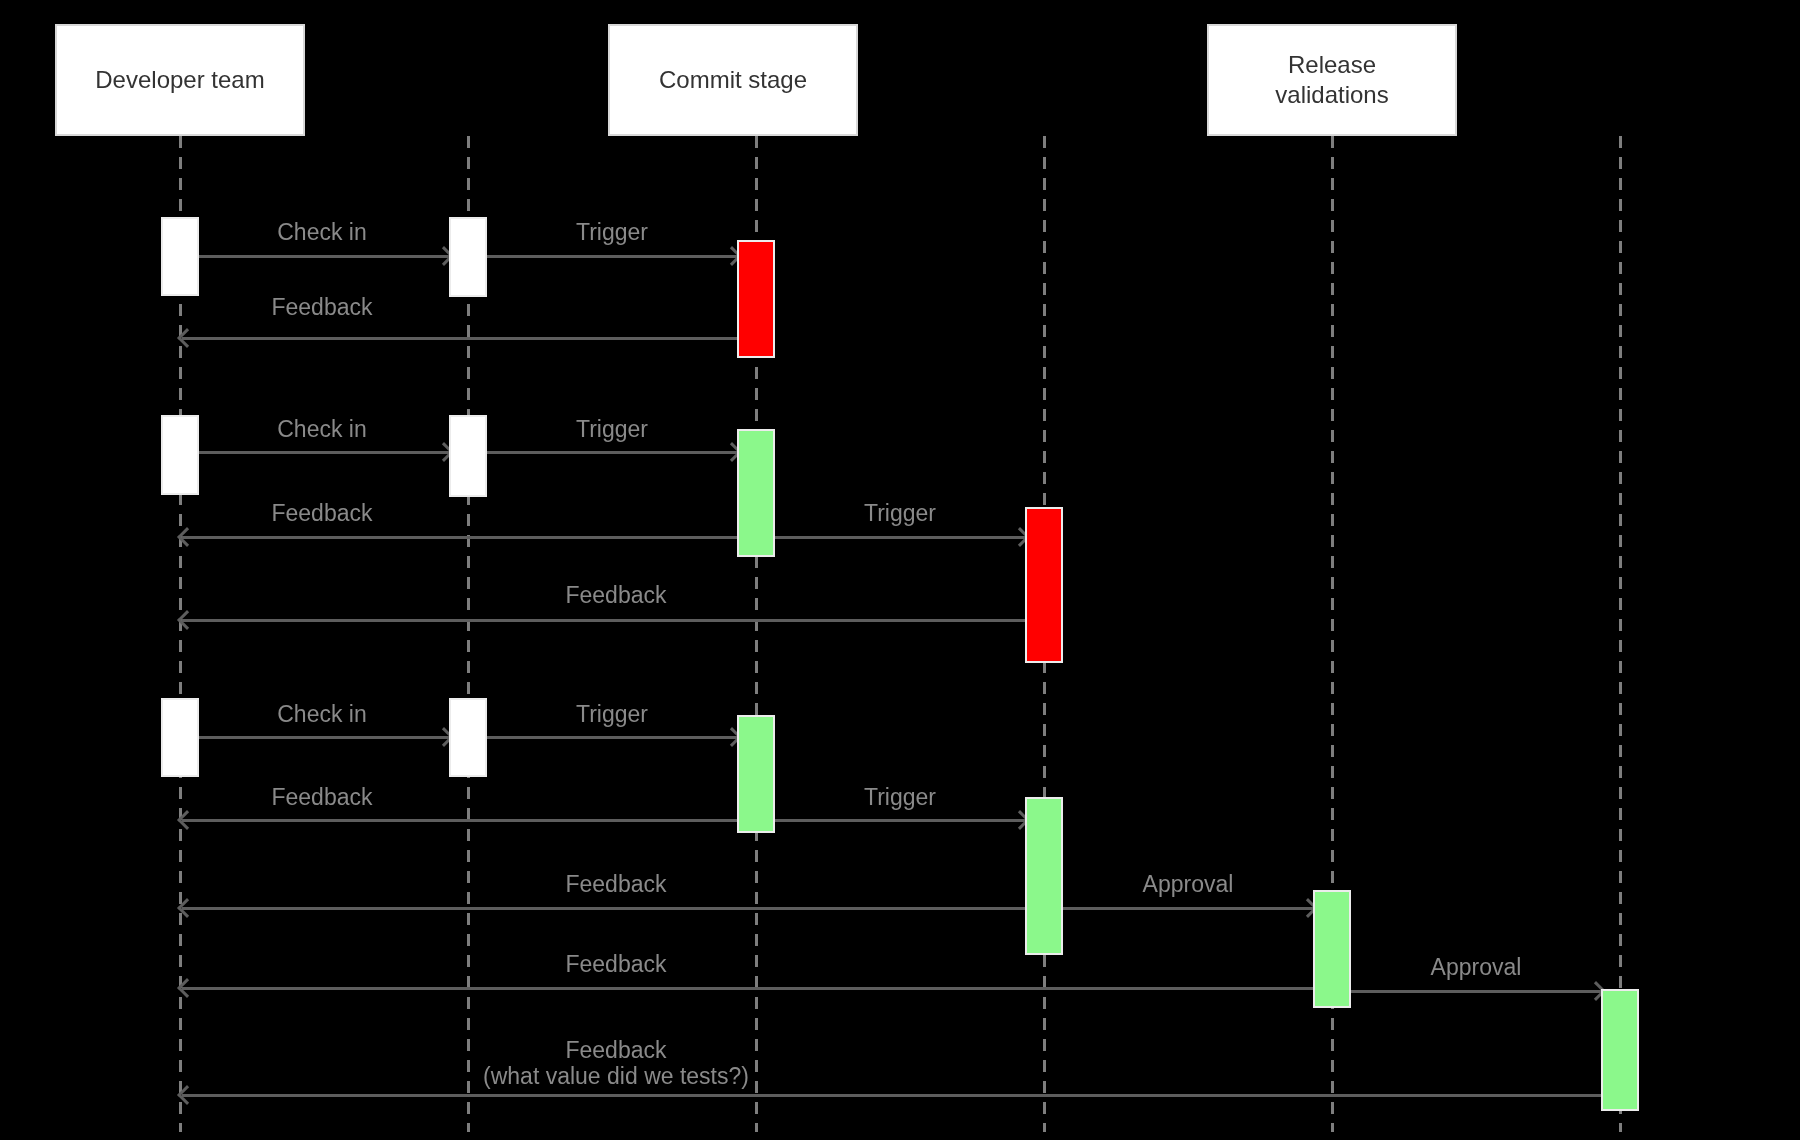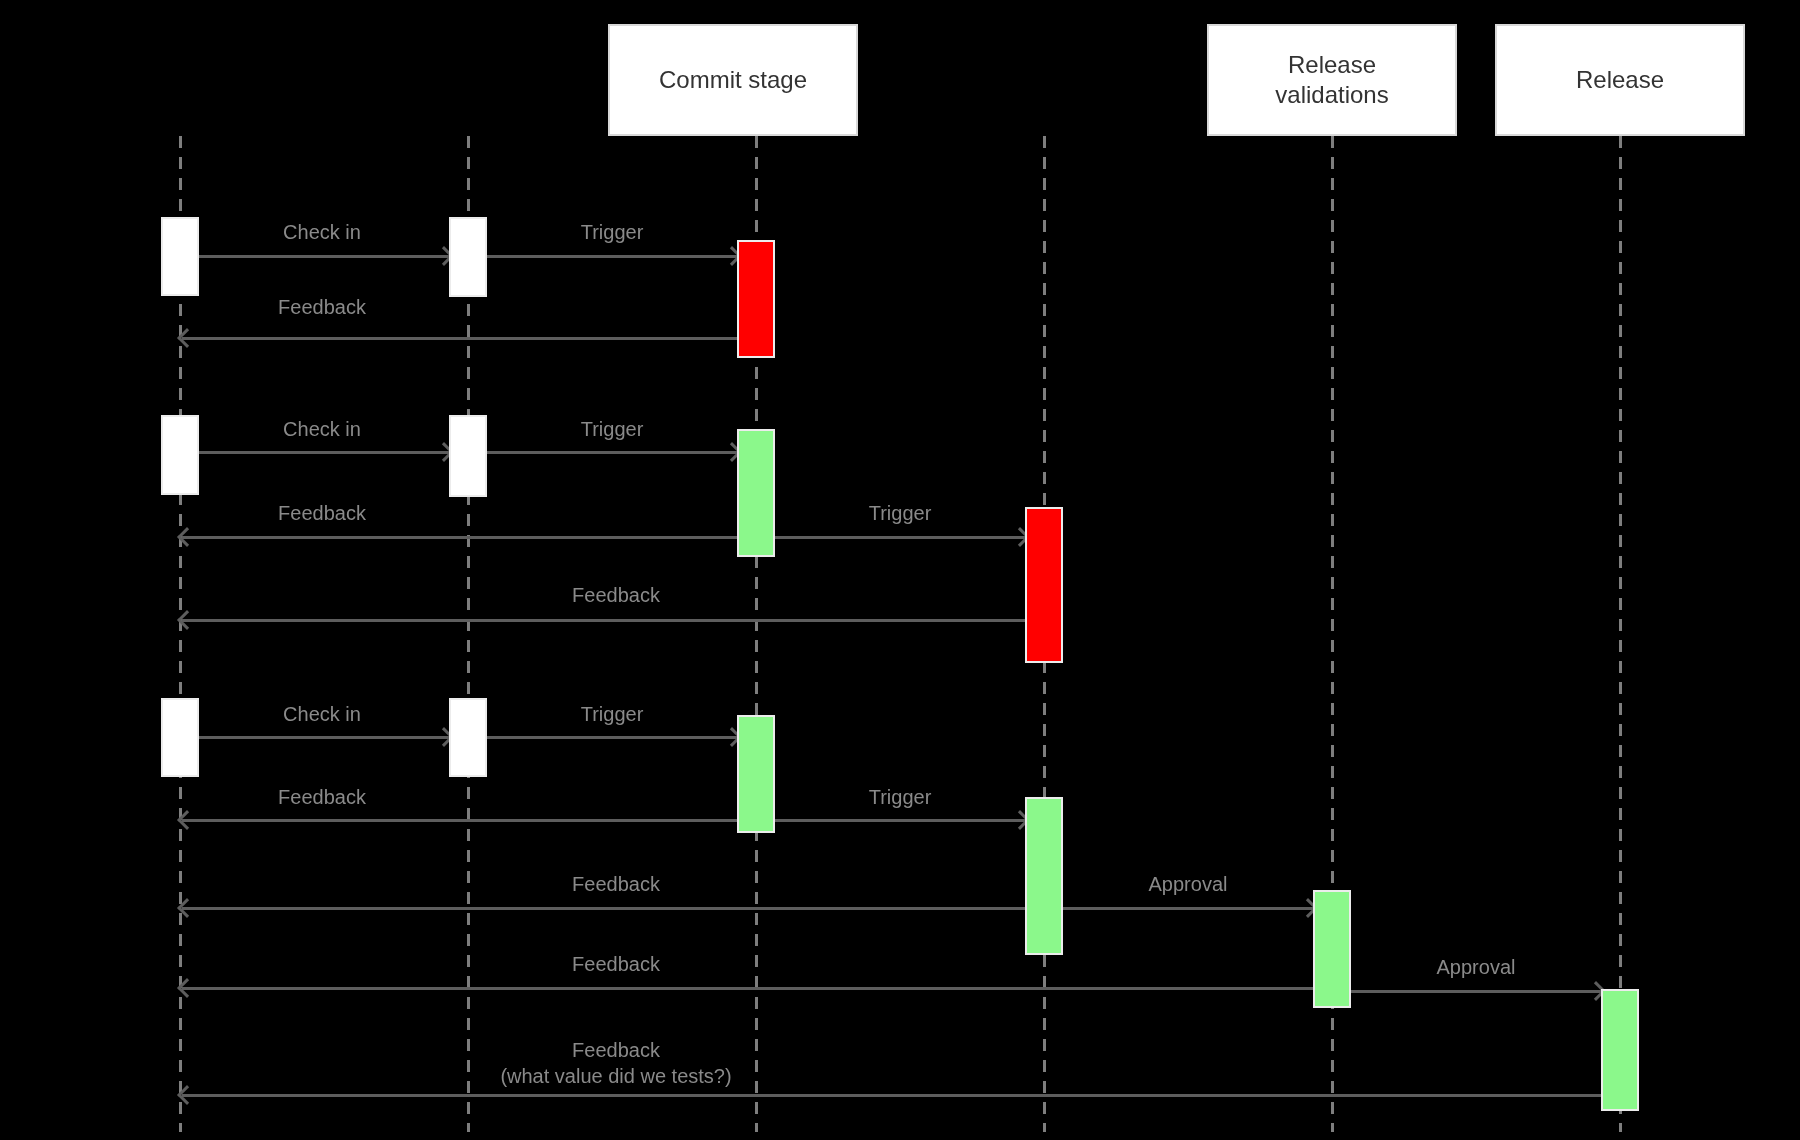--- a/index.html
+++ b/index.html
@@ -18,36 +18,36 @@
   .neutral{background:var(--neutral,#fff);}
   .success{background:var(--success,#8bf88b);}
   .failure{background:var(--failure,#f00);}
 
   .msg{position:absolute;height:3px;background:var(--arrow,#5d5d5d);z-index:2;}
   .chev{position:absolute;width:14px;height:14px;box-sizing:border-box;}
   .chev.r{right:-2px;top:-6px;border-top:3px solid var(--arrow,#5d5d5d);border-right:3px solid var(--arrow,#5d5d5d);transform:rotate(45deg);}
   .chev.l{left:-2px;top:-6px;border-top:3px solid var(--arrow,#5d5d5d);border-left:3px solid var(--arrow,#5d5d5d);transform:rotate(-45deg);}
 
   .lbl{position:absolute;transform:translate(-50%,-50%);color:var(--label,#8a8a8a);
-    font-size:20px;white-space:nowrap;z-index:4;}
+    font-size:23px;white-space:nowrap;z-index:4;}
   .lbl.two{text-align:center;line-height:26px;}
 </style>
 </head>
 <body>
 
 <div class="stage">
 
+  <div class="participant" style="left:55px">
+      <span>Developer team</span>
+    </div>
   <div class="participant" style="left:608px">
       <span>Commit stage</span>
     </div>
   <div class="participant" style="left:1207px">
       <span>Release validations</span>
-    </div>
-  <div class="participant" style="left:1495px">
-      <span>Release</span>
     </div>
 
   <div class="lifeline" style="left:179px"></div>
   <div class="lifeline" style="left:467px"></div>
   <div class="lifeline" style="left:755px"></div>
   <div class="lifeline" style="left:1043px"></div>
   <div class="lifeline" style="left:1331px"></div>
   <div class="lifeline" style="left:1619px"></div>
 
   <div class="msg" style="left:199px;top:255px;width:250px">

